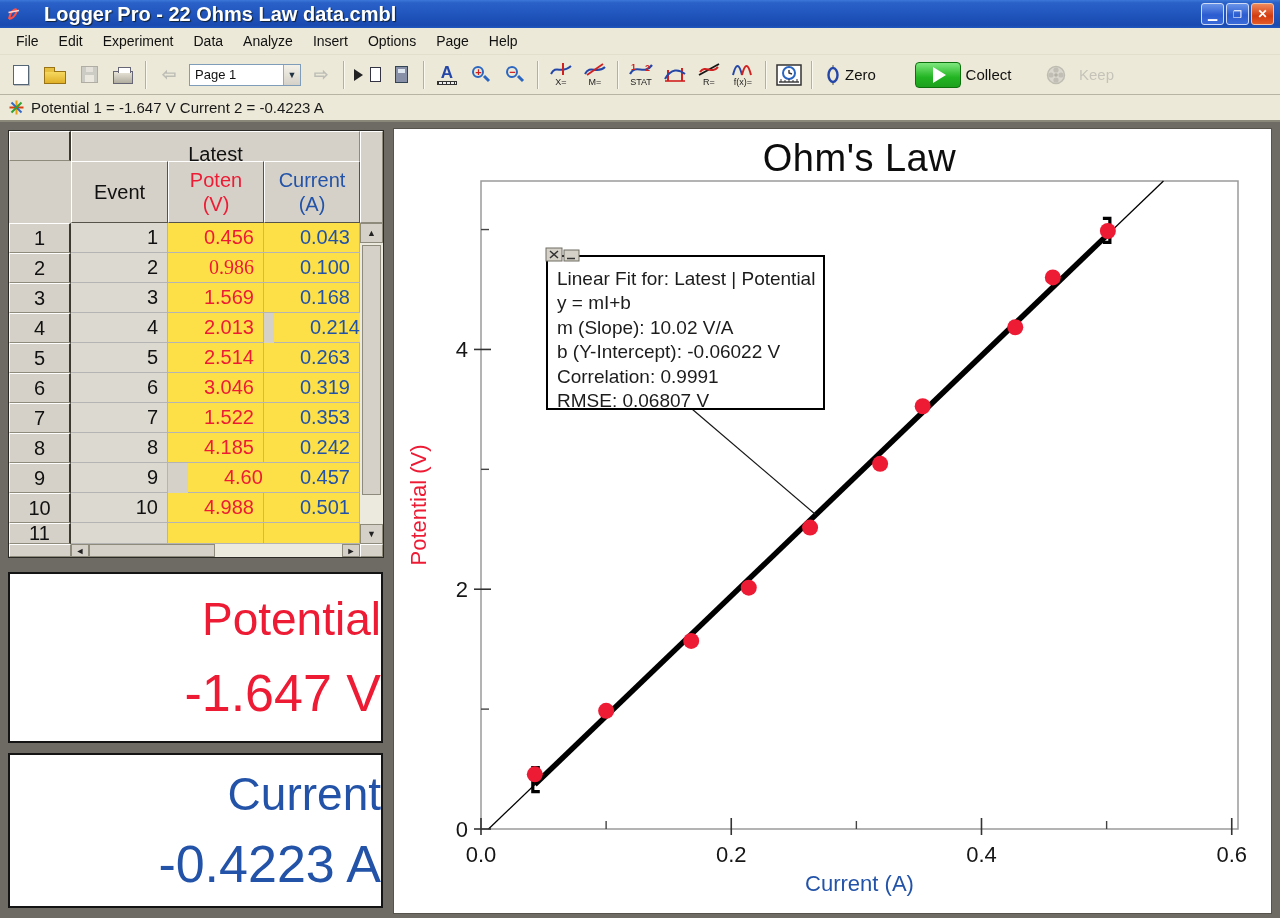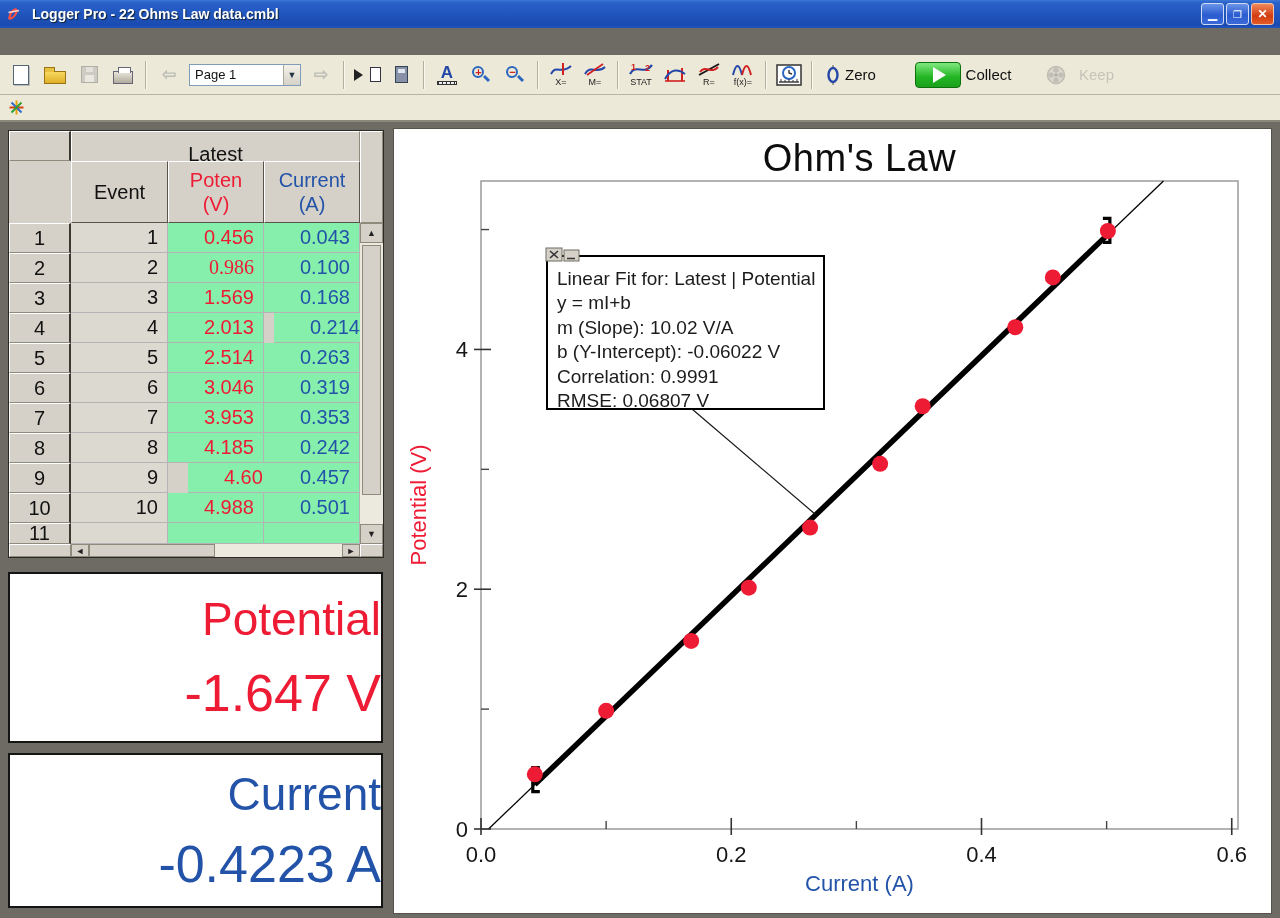--- a/index.html
+++ b/index.html
@@ -4,21 +4,21 @@
 <style>
   * { box-sizing: border-box; margin: 0; padding: 0; }
   html,body { width:1280px; height:918px; overflow:hidden; }
   body { font-family:"Liberation Sans", sans-serif; background:#6e6b64; }
   .window { position:relative; width:1280px; height:918px; }
 
   
   .titlebar { position:absolute; left:0; top:0; width:1280px; height:28px;
     background:linear-gradient(180deg,#3c78d8 0%,#2a61c8 10%,#2157bf 45%,#1a4ab0 90%,#2157bf 100%);
     display:flex; align-items:center; padding:0 6px; }
-  .titlebar .title { color:#fff; font-size:14px; font-weight:bold; margin-left:8px;
+  .titlebar .title { color:#fff; font-size:20px; font-weight:bold; margin-left:20px;
     text-shadow:1px 1px 1px #123; white-space:nowrap; }
   .winbtns { margin-left:auto; display:flex; gap:2px; }
   .winbtn { width:23px; height:22px; border-radius:3px; border:1px solid #cfdbf5;
     background:linear-gradient(#6a94e8,#2b5cd0 55%,#3b6ad8); color:#fff; font-size:12px;
     line-height:20px; text-align:center; cursor:default; }
   .winbtn.close { background:linear-gradient(#f08a5c,#d23c10 60%,#e45a28); border-color:#f0c4aa; font-weight:bold; }
   .winbtn .glyph { display:inline-block; }
   .winbtn.restore .glyph { font-size:10px; }
 
   
@@ -76,21 +76,21 @@
   
   .main { position:absolute; left:0; top:122px; width:1280px; height:796px; background:#6e6b64; }
 
   
   .table-panel { position:absolute; left:8px; top:8px; width:376px; height:428px;
     background:#d5d1c8; border:1px solid #2b2a24; }
   #table-grid { position:relative; width:374px; height:426px; font-size:20px; }
   .hcell { position:absolute; background:#d5d1c8; border-top:1px solid #fff; border-left:1px solid #fff;
     border-right:1px solid #8e8b7d; border-bottom:1px solid #8e8b7d;
     display:flex; align-items:center; justify-content:center; color:#111; }
-  .cell { position:absolute; background:#86efac; border-right:1px solid #b4b4b4; border-bottom:1px solid #b4b4b4;
+  .cell { position:absolute; background:#fde047; border-right:1px solid #b4b4b4; border-bottom:1px solid #b4b4b4;
     display:flex; align-items:center; justify-content:flex-end; padding-right:9px; }
   .cell.eventcol { background:#dcd9d1; color:#111; }
   .colhead { flex-direction:column; line-height:24px; border-right:1px solid #55534a; border-bottom:1px solid #55534a; }
   .sbtn { position:absolute; background:#d5d1c8; border:1px solid #8e8b7d; display:flex; align-items:center;
     justify-content:center; font-size:9px; color:#222; }
   .sthumb { position:absolute; background:#d5d1c8; border:1px solid #8e8b7d; }
   .strack { position:absolute; background:#eceadf; }
 
   
   .meter { position:absolute; left:8px; width:375px; background:#fff; border:2px solid #141414;
@@ -118,20 +118,31 @@
       <path d="M2.5 7.5 L13 5.5" stroke="#ffd6ce" stroke-width="1.6"></path>
     </svg>
     <span class="title">Logger Pro - 22 Ohms Law data.cmbl</span>
     <span class="winbtns">
       <span class="winbtn"><span class="glyph">▁</span></span>
       <span class="winbtn restore"><span class="glyph">❐</span></span>
       <span class="winbtn close"><span class="glyph">✕</span></span>
     </span>
   </div>
 
+  <div class="menubar" id="menu-bar">
+      <span class="menu-item">File</span>
+      <span class="menu-item">Edit</span>
+      <span class="menu-item">Experiment</span>
+      <span class="menu-item">Data</span>
+      <span class="menu-item">Analyze</span>
+      <span class="menu-item">Insert</span>
+      <span class="menu-item">Options</span>
+      <span class="menu-item">Page</span>
+      <span class="menu-item">Help</span>
+    </div>
 
   <div class="toolbar">
     <span class="tb">
         <span class="ic-page"></span>
       </span>
     <span class="tb">
         <span class="ic-folder"></span>
       </span>
     <span class="tb disabled">
         <span class="ic-floppy"></span>
@@ -276,20 +287,21 @@
     </span>
   </div>
 
   <div class="statusbar">
     <svg width="17" height="17">
       <line x1="1.5" y1="8.5" x2="15.5" y2="8.5" stroke="#d84010" stroke-width="2"></line>
       <line x1="8.5" y1="1.5" x2="8.5" y2="15.5" stroke="#e8a010" stroke-width="2"></line>
       <line x1="3.5" y1="3.5" x2="13.5" y2="13.5" stroke="#3468c8" stroke-width="2"></line>
       <line x1="3.5" y1="13.5" x2="13.5" y2="3.5" stroke="#30a030" stroke-width="2"></line>
     </svg>
+    <span class="txt">Potential 1 =  -1.647 V   Current 2 =  -0.4223 A</span>
   </div>
 
   <div class="main">
 
     <div class="table-panel">
       <div id="table-grid">
           <div class="hcell" style="left: 0px; top: 0px; width: 62px; height: 30px; border-right: 2px solid rgb(58, 56, 47);"></div>
           <div class="hcell" style="left: 62px; top: 0px; width: 289px; height: 46px; border-bottom: 1px solid rgb(85, 83, 74);">Latest</div>
           <div class="hcell" style="left: 351px; top: 0px; width: 23px; height: 92px;"></div>
           <div class="hcell colhead" style="left: 62px; top: 30px; width: 97px; height: 62px; color: rgb(17, 17, 17);">
@@ -323,21 +335,21 @@
           <div class="hcell" style="left: 0px; top: 212px; width: 62px; height: 30px; border-right: 2px solid rgb(58, 56, 47);">5</div>
           <div class="cell eventcol" style="left: 62px; top: 212px; width: 97px; height: 30px;">5</div>
           <div class="cell" style="left: 159px; top: 212px; width: 96px; height: 30px; color: rgb(238, 27, 53);">2.514</div>
           <div class="cell" style="left: 255px; top: 212px; width: 96px; height: 30px; color: rgb(35, 83, 168);">0.263</div>
           <div class="hcell" style="left: 0px; top: 242px; width: 62px; height: 30px; border-right: 2px solid rgb(58, 56, 47);">6</div>
           <div class="cell eventcol" style="left: 62px; top: 242px; width: 97px; height: 30px;">6</div>
           <div class="cell" style="left: 159px; top: 242px; width: 96px; height: 30px; color: rgb(238, 27, 53);">3.046</div>
           <div class="cell" style="left: 255px; top: 242px; width: 96px; height: 30px; color: rgb(35, 83, 168);">0.319</div>
           <div class="hcell" style="left: 0px; top: 272px; width: 62px; height: 30px; border-right: 2px solid rgb(58, 56, 47);">7</div>
           <div class="cell eventcol" style="left: 62px; top: 272px; width: 97px; height: 30px;">7</div>
-          <div class="cell" style="left: 159px; top: 272px; width: 96px; height: 30px; color: rgb(238, 27, 53);">3.953</div>
+          <div class="cell" style="left: 159px; top: 272px; width: 96px; height: 30px; color: rgb(238, 27, 53);">1.522</div>
           <div class="cell" style="left: 255px; top: 272px; width: 96px; height: 30px; color: rgb(35, 83, 168);">0.353</div>
           <div class="hcell" style="left: 0px; top: 302px; width: 62px; height: 30px; border-right: 2px solid rgb(58, 56, 47);">8</div>
           <div class="cell eventcol" style="left: 62px; top: 302px; width: 97px; height: 30px;">8</div>
           <div class="cell" style="left: 159px; top: 302px; width: 96px; height: 30px; color: rgb(238, 27, 53);">4.185</div>
           <div class="cell" style="left: 255px; top: 302px; width: 96px; height: 30px; color: rgb(35, 83, 168);">0.242</div>
           <div class="hcell" style="left: 0px; top: 332px; width: 62px; height: 30px; border-right: 2px solid rgb(58, 56, 47);">9</div>
           <div class="cell eventcol" style="left: 62px; top: 332px; width: 97px; height: 30px;">9</div>
           <div class="cell" style="left: 159px; top: 332px; width: 96px; height: 30px; color: rgb(238, 27, 53); margin-left: 20px;">4.601</div>
           <div class="cell" style="left: 255px; top: 332px; width: 96px; height: 30px; color: rgb(35, 83, 168);">0.457</div>
           <div class="hcell" style="left: 0px; top: 362px; width: 62px; height: 30px; border-right: 2px solid rgb(58, 56, 47);">10</div>

